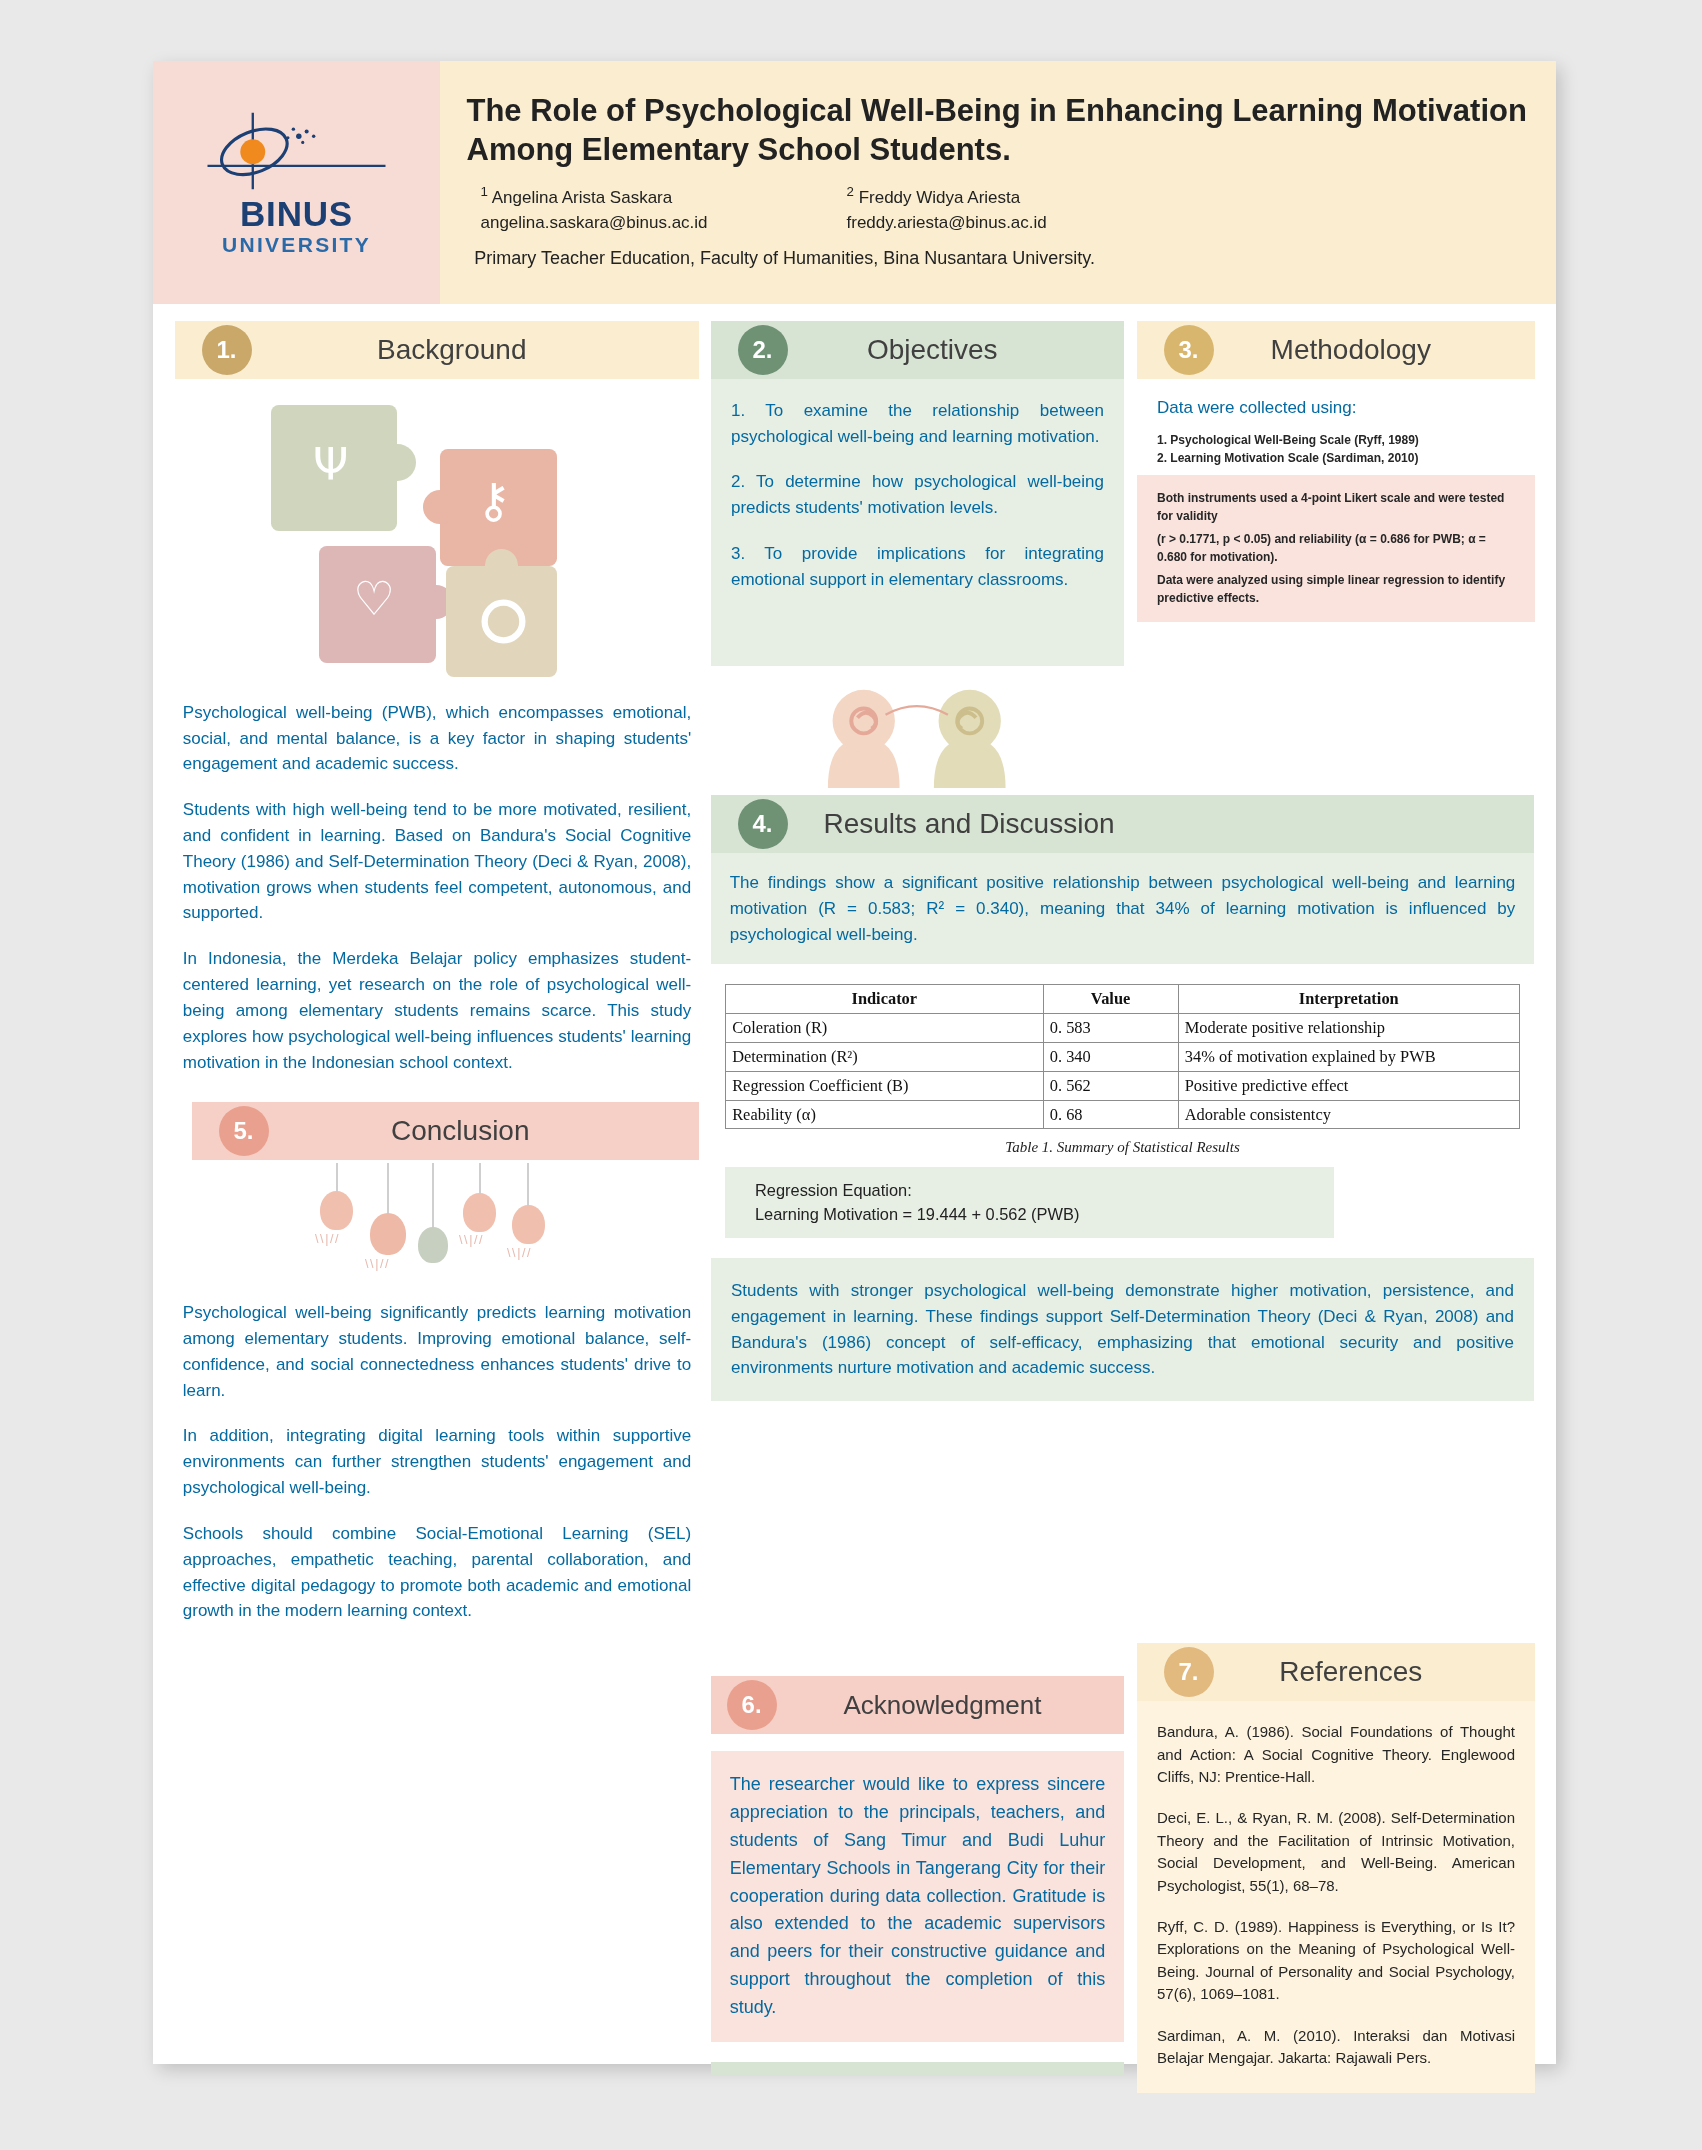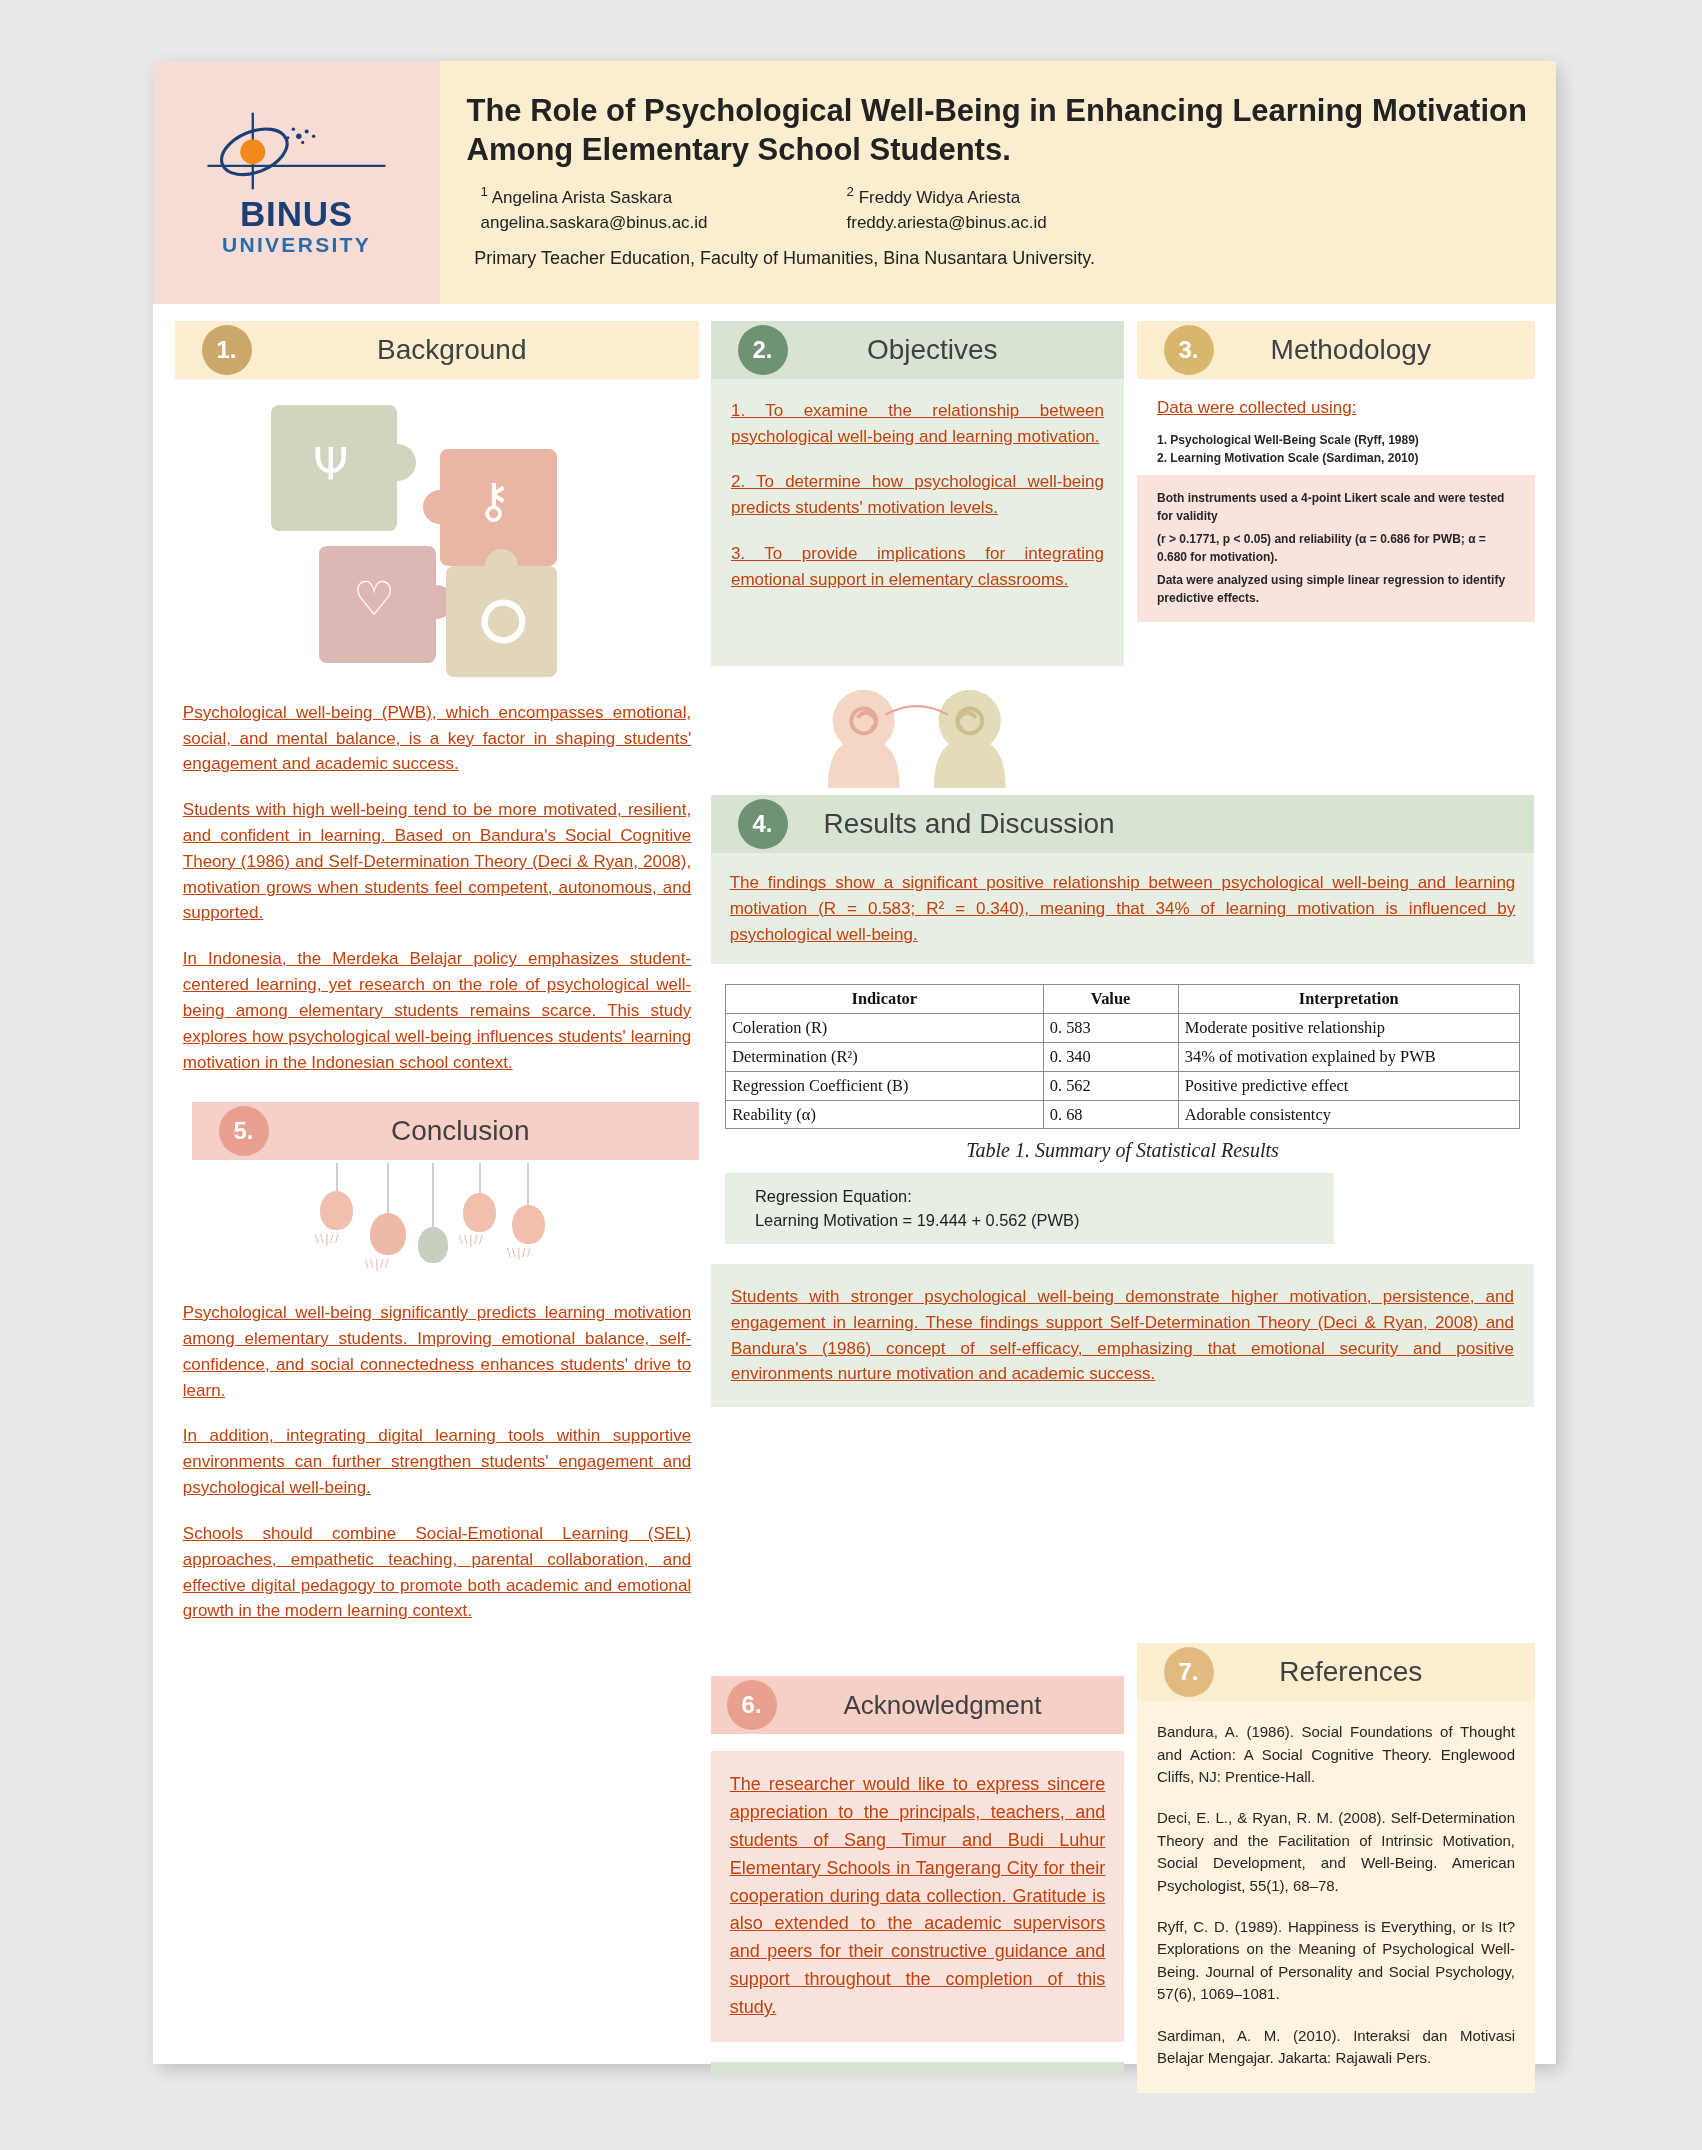--- a/index.html
+++ b/index.html
@@ -128,24 +128,23 @@
     padding-right: 47px;
   }
 
   .col-left  { position: absolute; left: 22px;  top: 17px; width: 524px; }
   .col-mid   { position: absolute; left: 558px; top: 17px; width: 413px; }
   .col-right { position: absolute; left: 984px; top: 17px; width: 398px; }
 
   p.body-text {
     font-size: 17px;
     line-height: 1.52;
-    color: #c2410c;
+    color: #0369a1;
     text-align: justify;
     margin: 0 0 20px 0;
-    text-decoration: underline;
   }
   .pad-box { padding: 18.7px 20px; box-sizing: border-box; }
 
   
   .puzzle {
     position: relative;
     width: 366px;
     height: 288px;
     margin: 18.7px auto 14px auto;
   }
@@ -207,21 +206,21 @@
     border: 0.8px solid #8c8c8c;
     padding: 3.9px 6.2px;
   }
   table.results th { text-align: center; font-weight: bold; }
   table.results td.col-ind { width: 40%; }
   table.results td.col-val { width: 17%; }
   .table-caption {
     text-align: center;
     font-family: "Liberation Serif", serif;
     font-style: italic;
-    font-size: 20px;
+    font-size: 15px;
     color: #222;
     margin: 9.4px 0 11px 0;
   }
   .regr-box {
     background: #e7efe4;
     padding: 11px 30px;
     font-size: 16.4px;
     line-height: 1.5;
     color: #222;
     width: 74%;

